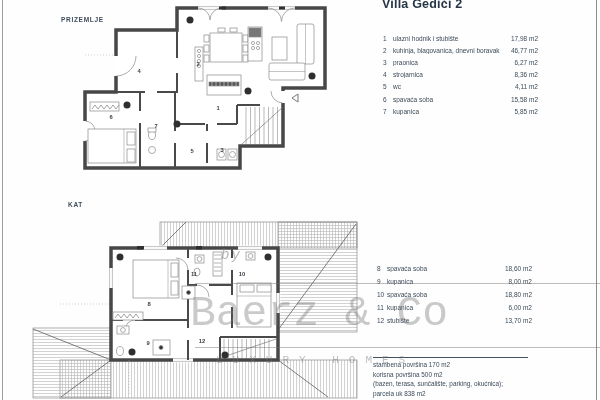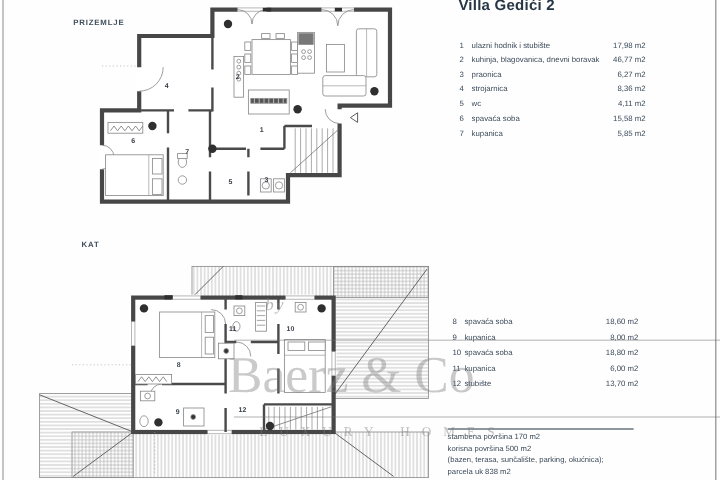--- a/index.html
+++ b/index.html
@@ -30,21 +30,21 @@
   .room-row .no{width:10px;flex:0 0 auto;}
   .room-row .lbl{flex:1 1 auto;overflow:hidden;}
   .room-row .val{flex:0 0 auto;text-align:right;}
   
   .summary{
     position:absolute;left:373px;top:357px;width:155px;
     border-top:1px solid #44525f;padding-top:2px;
     font-size:6.4px;line-height:9.6px;color:#3b4a59;white-space:nowrap;
   }
   
-  .wm{position:absolute;pointer-events:none;font-family:Liberation Serif, serif;text-align:center;}
+  .wm{position:absolute;pointer-events:none;font-family:Liberation Mono, monospace;text-align:center;}
   .wm-by{left:221px;top:247px;font-style:italic;font-size:14px;letter-spacing:2px;color:rgba(120,120,120,.55);}
   .wm-name{left:190px;top:289px;font-size:43px;color:rgba(122,122,122,.40);letter-spacing:0px;}
   .wm-tag{left:216px;top:354px;font-size:11px;letter-spacing:10px;color:rgba(120,120,120,.48);}
   .wm-line{position:absolute;left:195px;width:405px;height:1px;background:rgba(110,110,110,.45);}
   svg text{font-family:"Liberation Sans",sans-serif;font-weight:600;fill:#383f46;}
 </style>
 </head>
 <body>
 
 <div class="edge" style="left:2px;background:#9aa0a5"></div>

